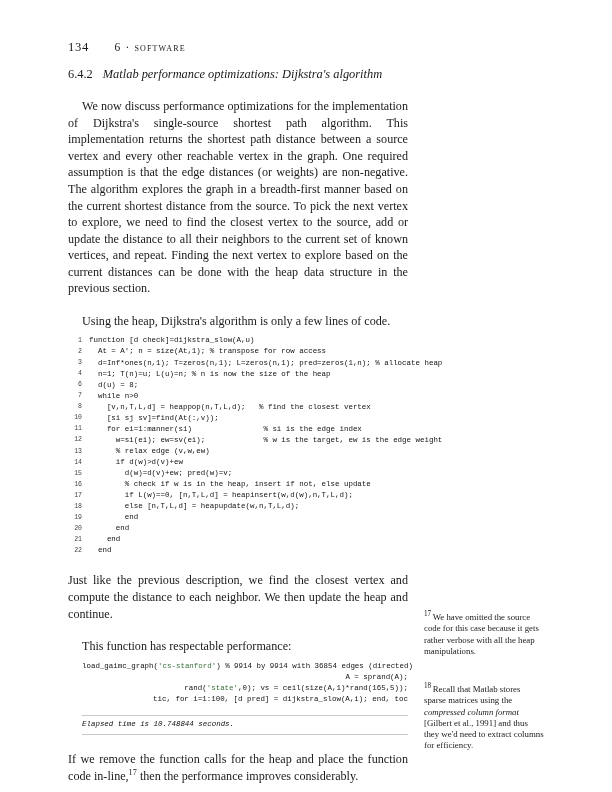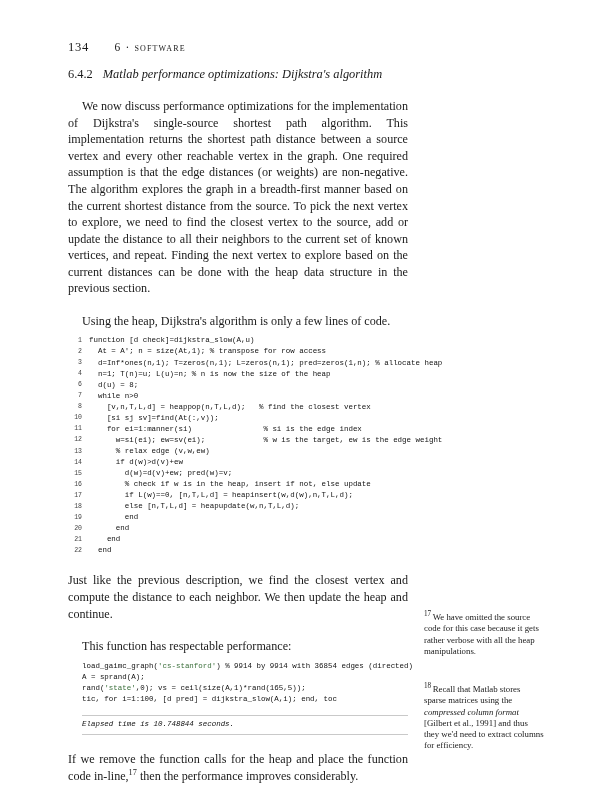--- a/index.html
+++ b/index.html
@@ -165,21 +165,21 @@
       <div class="row"><span class="ln">19</span><span class="src">        end</span></div>
       <div class="row"><span class="ln">20</span><span class="src">      end</span></div>
       <div class="row"><span class="ln">21</span><span class="src">    end</span></div>
       <div class="row"><span class="ln">22</span><span class="src">  end</span></div>
     </div>
 
     <p class="body noindent tight">Just like the previous description, we find the closest vertex and compute the distance to each neighbor. We then update the heap and continue.</p>
 
     <p class="body tight">This function has respectable performance:</p>
 
-    <div class="listing" style="margin-left:14px;">
+    <div class="listing" style="margin-left:14px;text-align:right;">
       <div class="row"><span class="src"><span>load_gaimc_graph(</span><span class="str">'cs-stanford'</span><span>) % 9914 by 9914 with 36854 edges (directed)</span></span></div>
       <div class="row"><span class="src"><span>A = sprand(A);</span><span class="str"></span><span></span></span></div>
       <div class="row"><span class="src"><span>rand(</span><span class="str">'state'</span><span>,0); vs = ceil(size(A,1)*rand(165,5));</span></span></div>
       <div class="row"><span class="src"><span>tic, for i=1:100, [d pred] = dijkstra_slow(A,i); end, toc</span><span class="str"></span><span></span></span></div>
     </div>
 
     <div class="boxed indent">
       <div class="console" style="margin:0;">Elapsed time is 10.748844 seconds.</div>
     </div>
 

